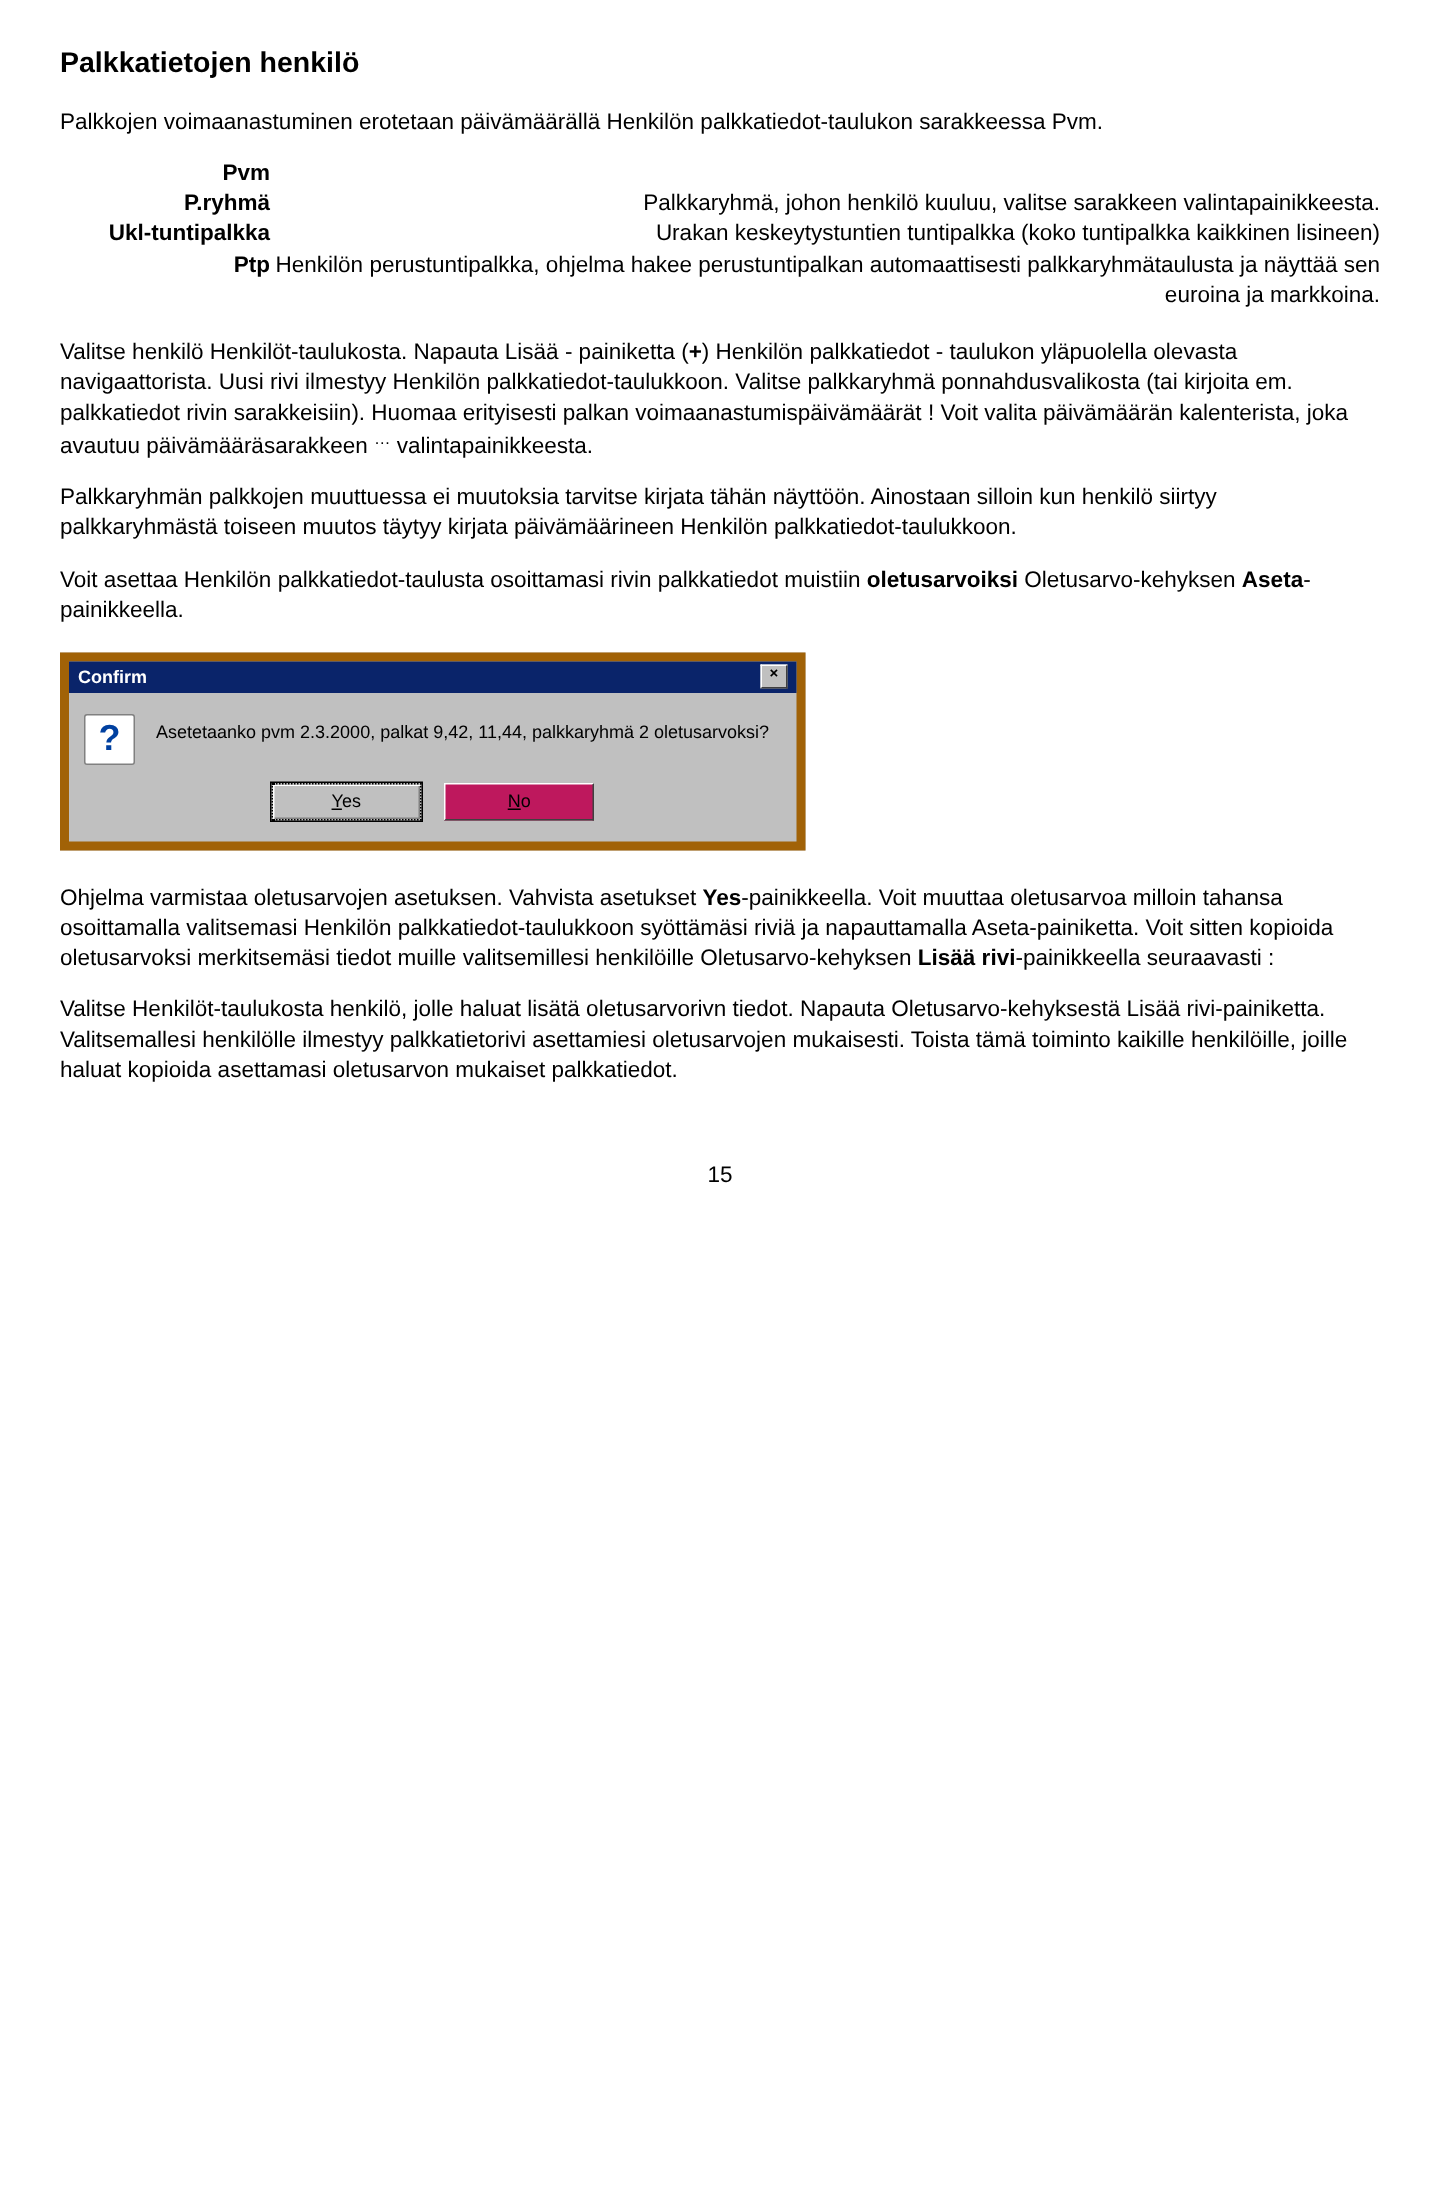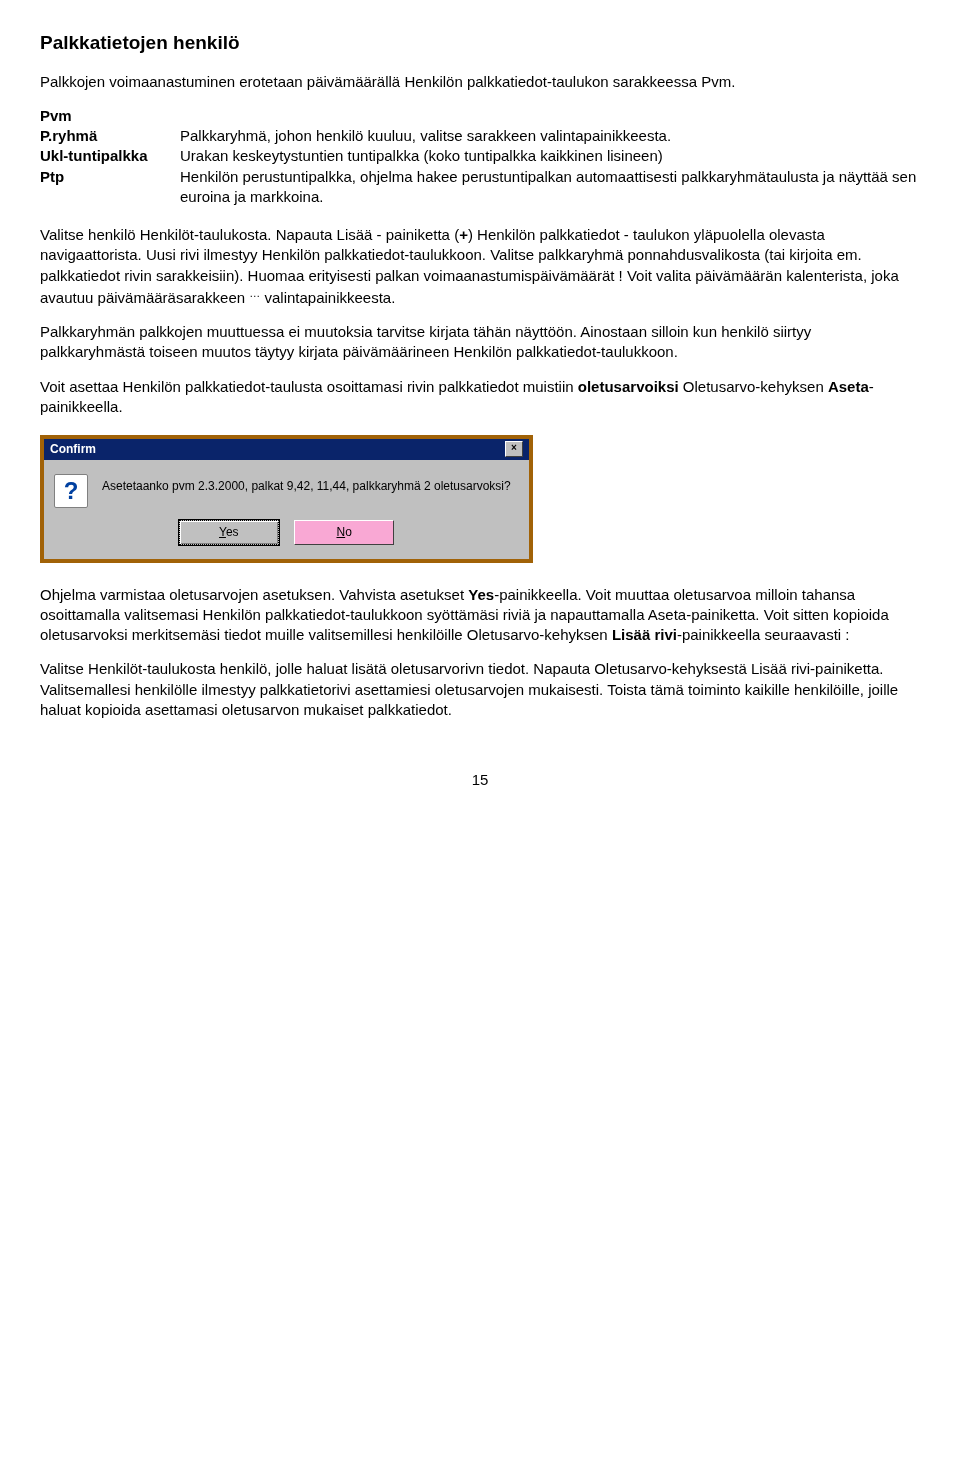--- a/index.html
+++ b/index.html
@@ -20,20 +20,21 @@
   }
   p {
     margin: 0 0 14px 0;
   }
   .deflist {
     margin: 0 0 18px 0;
   }
   .defrow {
     display: flex;
     margin: 0;
+    text-align: right;
   }
   .term {
     font-weight: bold;
     width: 140px;
     flex-shrink: 0;
   }
   .term-narrow {
     font-weight: bold;
     width: 140px;
     flex-shrink: 0;
@@ -42,21 +43,21 @@
     flex: 1;
   }
   .bold {
     font-weight: bold;
   }
   .dialog-wrap {
     margin: 18px 0 22px 0;
   }
   .dialog {
     width: 485px;
-    border: 4px solid #a16207;
+    border: 6px solid #a16207;
     background: #c0c0c0;
     font-family: Tahoma, Arial, sans-serif;
     font-size: 12px;
   }
   .dialog-title {
     background: linear-gradient(to right, #0a246a, #3a6ea5, #0a246a);
     background: #0a246a;
     color: #fff;
     font-weight: bold;
     padding: 2px 6px 3px 6px;
@@ -107,21 +108,21 @@
     padding-top: 4px;
   }
   .dialog-buttons {
     text-align: center;
     padding: 6px 0 14px 0;
   }
   .win-btn {
     display: inline-block;
     min-width: 74px;
     padding: 3px 12px;
-    background: #f9a8d4;
+    background: #be185d;
     border: 1px solid #fff;
     border-right-color: #404040;
     border-bottom-color: #404040;
     font-family: Tahoma, Arial, sans-serif;
     font-size: 12px;
     text-align: center;
     margin: 0 6px;
   }
   .win-btn.default {
     outline: 1px solid #000;

